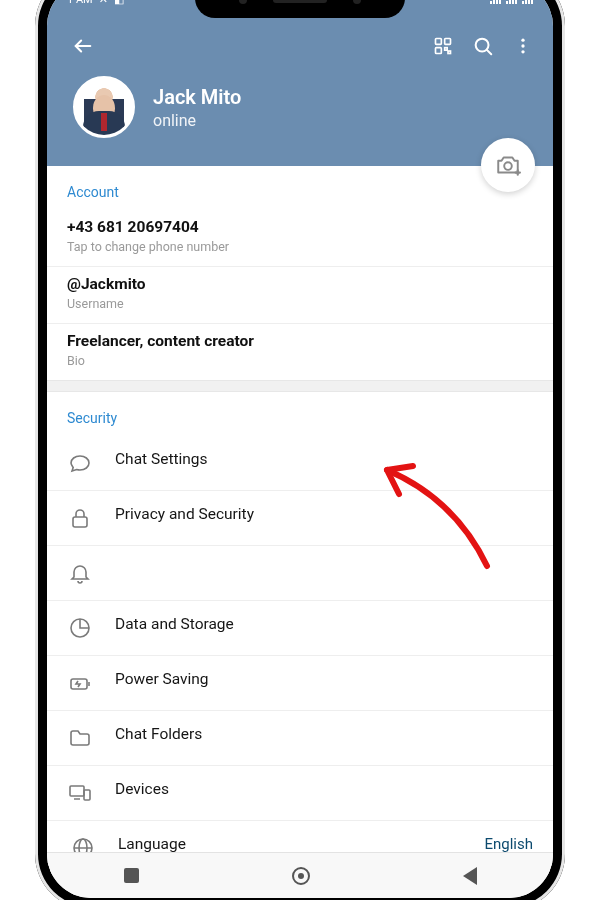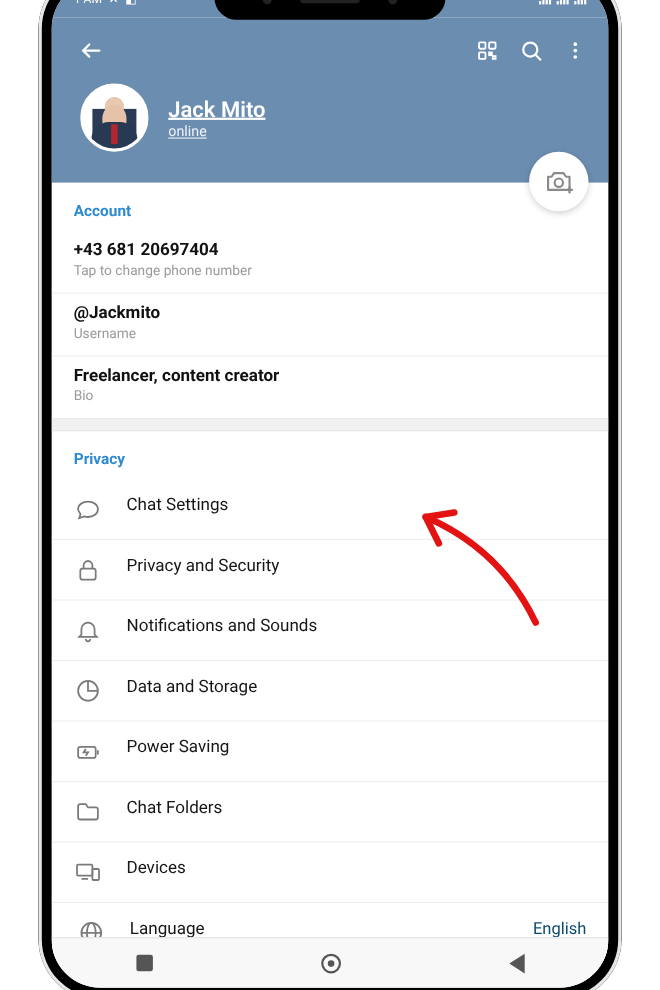--- a/index.html
+++ b/index.html
@@ -10,30 +10,30 @@
   .notch .dot { width:8px; height:8px; border-radius:50%; background:#222; }
   .notch .bar { width:54px; height:6px; border-radius:3px; background:#222; }
   .statusbar { height:34px; background:#6b8db0; color:#fff; font-size:11px; display:flex; align-items:center; justify-content:space-between; padding:0 20px; }
   .statusbar .left { display:flex; gap:6px; align-items:center; }
   .statusbar .right { display:flex; gap:4px; align-items:center; }
   .sbar { display:inline-block; width:2px; background:#fff; margin:0 0.5px;}
   .header { background:#6b8db0; color:#fff; padding:6px 10px 28px 16px; position:relative; }
   .topbar { display:flex; align-items:center; height:48px; }
   .topbar .spacer { flex:1; }
   .iconbtn { width:40px; height:40px; display:flex; align-items:center; justify-content:center; cursor:pointer; }
-  .profile-row { display:flex; align-items:center; gap:18px; padding:6px 6px 0 10px;text-decoration:underline; }
+  .profile-row { display:flex; align-items:center; gap:18px; padding:6px 6px 0 10px; }
   .avatar { width:62px; height:62px; border-radius:50%; background: radial-gradient(circle at 50% 32%, #e9c9b1 0 18%, transparent 19%), linear-gradient(#2b3a55,#2b3a55) 50% 70%/40px 28px no-repeat, #fff; border:3px solid #fff; position:relative; overflow:hidden;}
   .avatar::after{content:""; position:absolute; left:50%; top:58%; transform:translateX(-50%); width:42px; height:30px; background:#283954; border-top-left-radius:16px; border-top-right-radius:16px;}
   .avatar::before{content:""; position:absolute; left:50%; top:28%; transform:translateX(-50%); width:22px; height:26px; background:#e6c2a8; border-radius:50% 50% 46% 46%;}
   .avatar .tie{position:absolute; left:50%; top:60%; transform:translateX(-50%); width:6px; height:18px; background:#b0272f; z-index:2;}
   .name { font-size:20px; font-weight:600; }
-  .status { font-size:13px; opacity:.9; margin-top:2px;}
+  .status { font-size:16px; opacity:.9; margin-top:2px;}
   .cam-fab { position:absolute; right:18px; bottom:-26px; width:54px; height:54px; background:#fff; border-radius:50%; box-shadow:0 2px 6px rgba(0,0,0,.18); display:flex; align-items:center; justify-content:center; color:#6a6a6a; cursor:pointer; z-index:5;}
   .content { background:#fff; }
-  .section-title { color:#2e8ad1; font-size:14px; font-weight:700; padding:18px 20px 10px; }
+  .section-title { color:#2e8ad1; font-size:14px; font-weight:400; padding:18px 20px 10px; }
   .acct-line { padding:8px 20px 12px; border-bottom:1px solid #eee; }
   .acct-line .v { font-size:15.5px; color:#111;font-weight:bold; }
   .acct-line .sub { font-size:12.5px; color:#9a9a9a; margin-top:3px;}
   .gap { height:12px; background:#f1f1f1; border-top:1px solid #e7e7e7; border-bottom:1px solid #e7e7e7;}
   .setlist { }
   .setitem { display:flex; align-items:flex-start; gap:22px; padding:14px 20px; border-bottom:1px solid #eee; cursor:pointer; }
   .setitem:last-child{border-bottom:none;padding-left:23px;}
   .seticon { width:26px; height:26px; flex:0 0 26px; display:flex; align-items:center; justify-content:center; color:#7a7a7a;}
   .setlabel { font-size:15.5px; color:#161616; flex:1;}
   .setval { font-size:15px; color:#0c4a6e; }
@@ -146,21 +146,21 @@
         <div class="v">@Jackmito</div>
         <div class="sub">Username</div>
       </div>
       <div class="acct-line" style="border-bottom:none;">
         <div class="v">Freelancer, content creator</div>
         <div class="sub">Bio</div>
       </div>
 
       <div class="gap"></div>
 
-      <div class="section-title">Privacy</div>
+      <div class="section-title">Security</div>
 
       <div class="setlist">
 
         <div class="setitem">
           <span class="seticon">
             <svg width="24" height="24" viewBox="0 0 24 24" fill="none" stroke="#7a7a7a" stroke-width="1.6">
                 <path d="M21 12c0 4-4 7-9 7-1.2 0-2.4-.2-3.4-.5L4 20l1.2-3.6C4.4 15.2 3 13.7 3 12c0-4 4-7 9-7s9 3 9 7z"></path>
               </svg>
           </span>
           <span class="setlabel">Chat Settings</span>
@@ -176,21 +176,20 @@
           <span class="setlabel">Privacy and Security</span>
         </div>
 
         <div class="setitem">
           <span class="seticon">
             <svg width="24" height="24" viewBox="0 0 24 24" fill="none" stroke="#7a7a7a" stroke-width="1.6">
                 <path d="M18 16v-5a6 6 0 1 0-12 0v5l-2 2h16z"></path>
                 <path d="M10 20a2 2 0 0 0 4 0"></path>
               </svg>
           </span>
-          <span class="setlabel">Notifications and Sounds</span>
         </div>
 
         <div class="setitem">
           <span class="seticon">
             <svg width="24" height="24" viewBox="0 0 24 24" fill="none" stroke="#7a7a7a" stroke-width="1.6">
                 <circle cx="12" cy="12" r="9"></circle>
                 <path d="M12 3v9h9"></path>
               </svg>
           </span>
           <span class="setlabel">Data and Storage</span>

